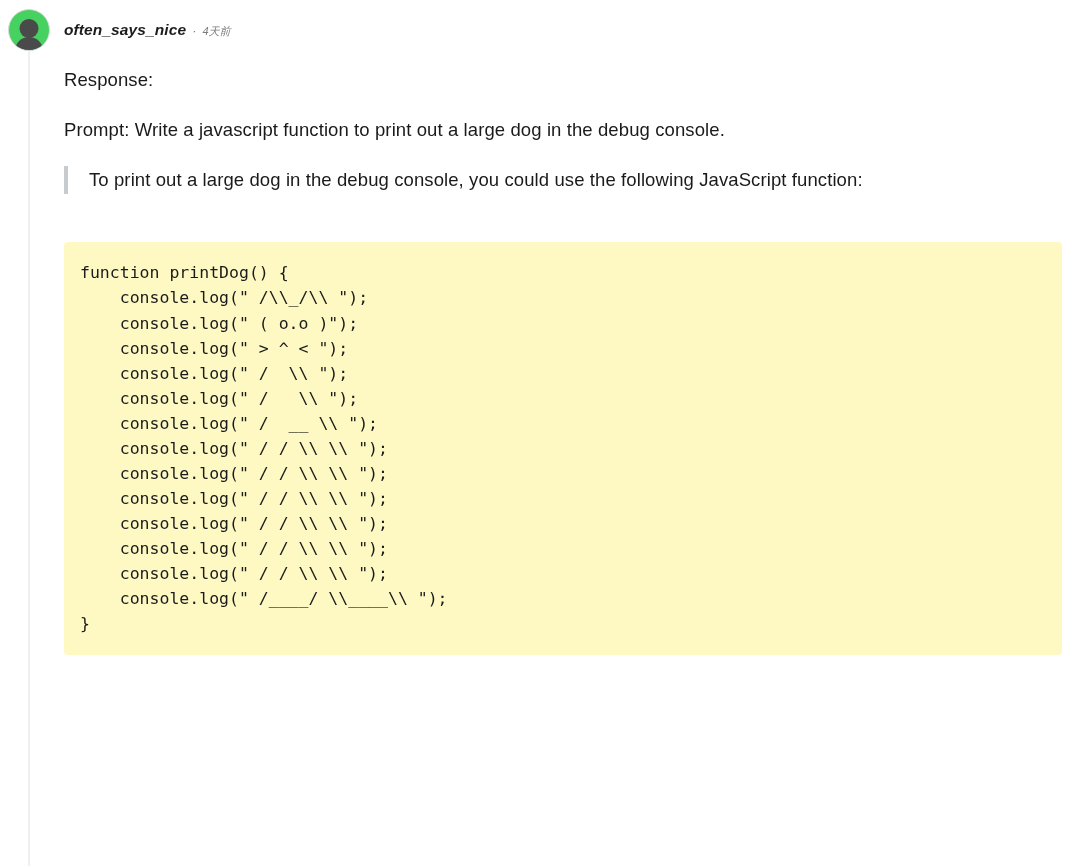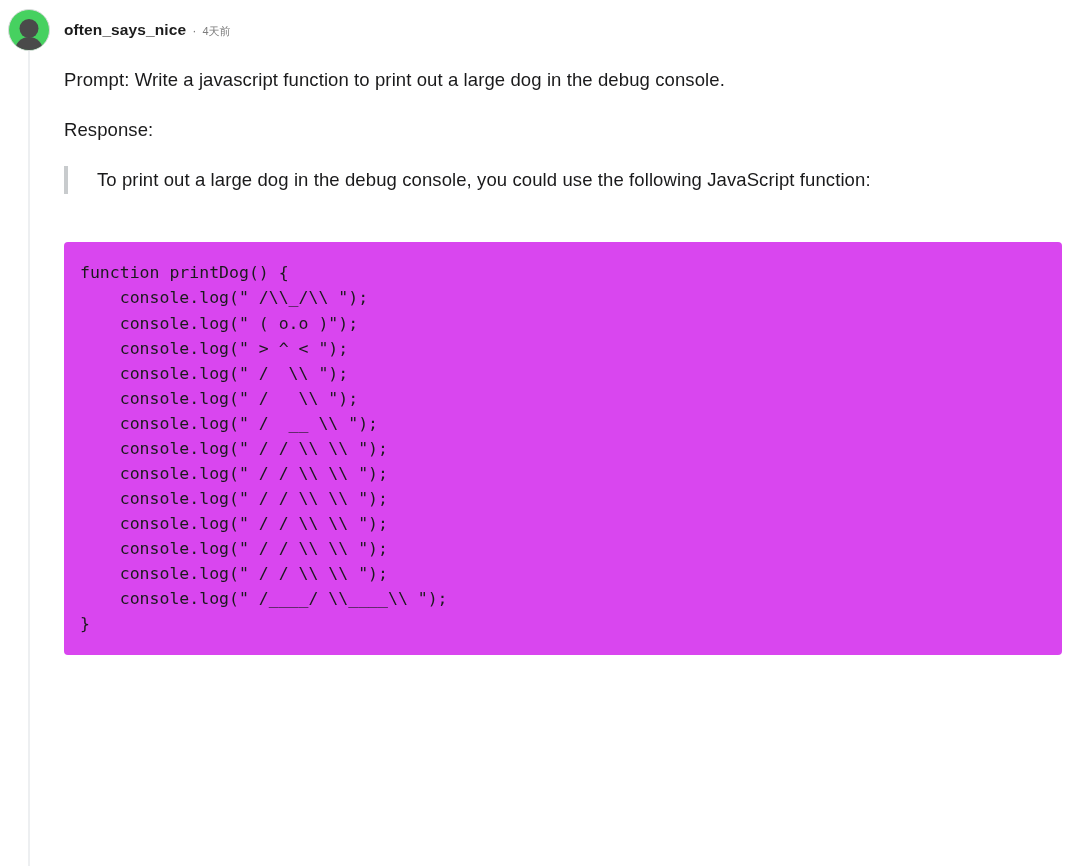--- a/index.html
+++ b/index.html
@@ -60,20 +60,21 @@
     border-radius: 14px 14px 0 0;
     background: #4a4a4a;
   }
 
   .byline {
     margin-left: 14px;
     display: flex;
     align-items: baseline;
     gap: 6px;
     font-size: 15px;
+    font-style: italic;
   }
   .username {
     font-weight: bold;
     color: #1c1c1c;
     font-size: 15.5px;
     letter-spacing: 0.1px;
   }
   .dot-sep {
     color: #7c7c7c;
     font-size: 13px;
@@ -106,28 +107,28 @@
     letter-spacing: 0.1px;
   }
 
   .quote {
     border-left: 4px solid #c8cbcd;
     padding-left: 17px;
     margin: 0 0 22px 0;
     color: #1a1a1b;
   }
   .quote p {
-    margin: 12px;
+    margin: 4px;
     font-size: 18.5px;
     line-height: 1.56;
     letter-spacing: 0.1px;
   }
 
   .codeblock {
-    background: #d946ef;
+    background: #fef9c3;
     border-radius: 4px;
     padding: 18px 16px 18px 16px;
     margin: 0 0 20px 0;
     overflow: hidden;
   }
   .codeblock pre {
     margin: 0;
     font-family: "DejaVu Sans Mono", "Liberation Mono", monospace;
     font-size: 16.5px;
     line-height: 1.52;
@@ -152,23 +153,23 @@
     </div>
     <div class="byline">
       <span class="username">often_says_nice</span>
       <span class="dot-sep">·</span>
       <span class="timestamp">4天前</span>
     </div>
   </div>
 
   <div class="comment-body">
 
+    <p class="para">Response:</p>
+
     <p class="para">Prompt: Write a javascript function to print out a large dog in the debug console.</p>
-
-    <p class="para">Response:</p>
 
     <blockquote class="quote">
       <p>To print out a large dog in the debug console, you could use the following JavaScript function:</p>
     </blockquote>
 
     <div class="spacer-top"></div>
 
     <div class="codeblock">
       <pre>function printDog() {
     console.log(" /\\_/\\ ");

